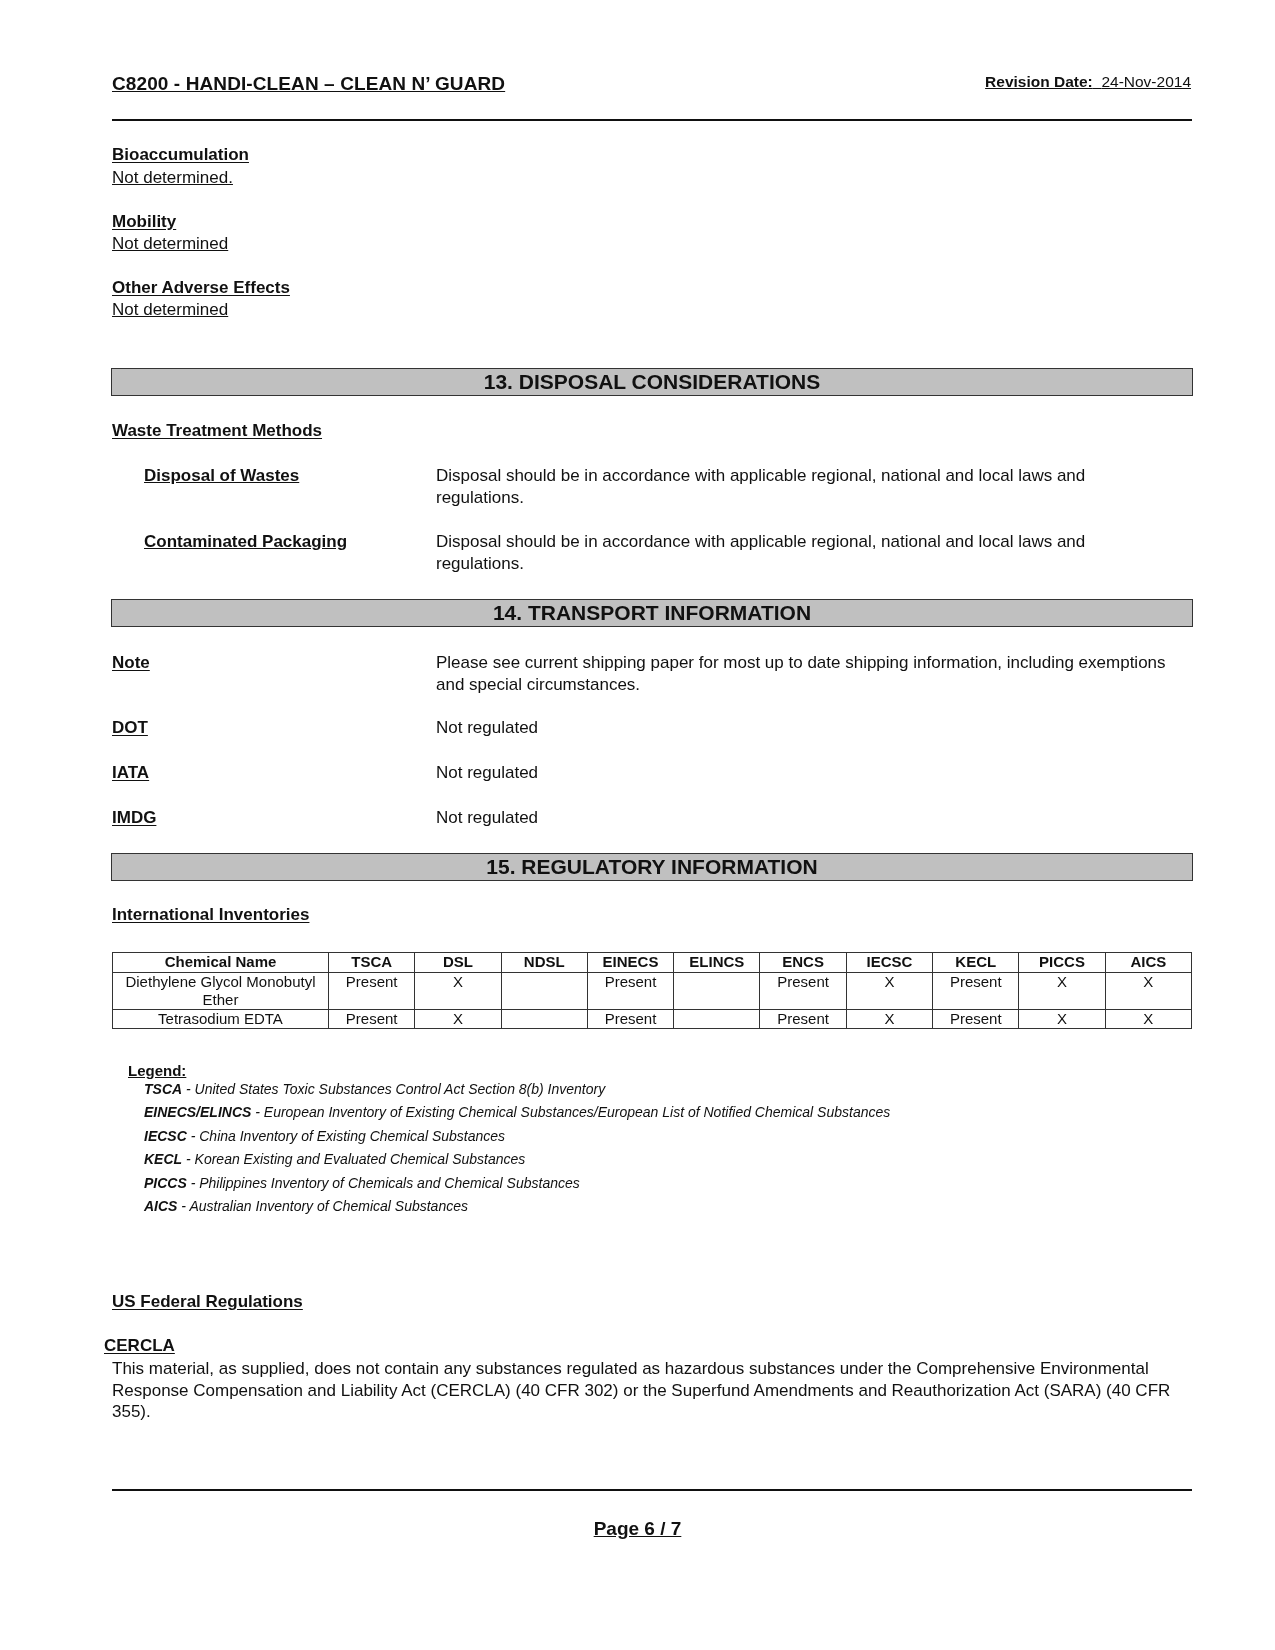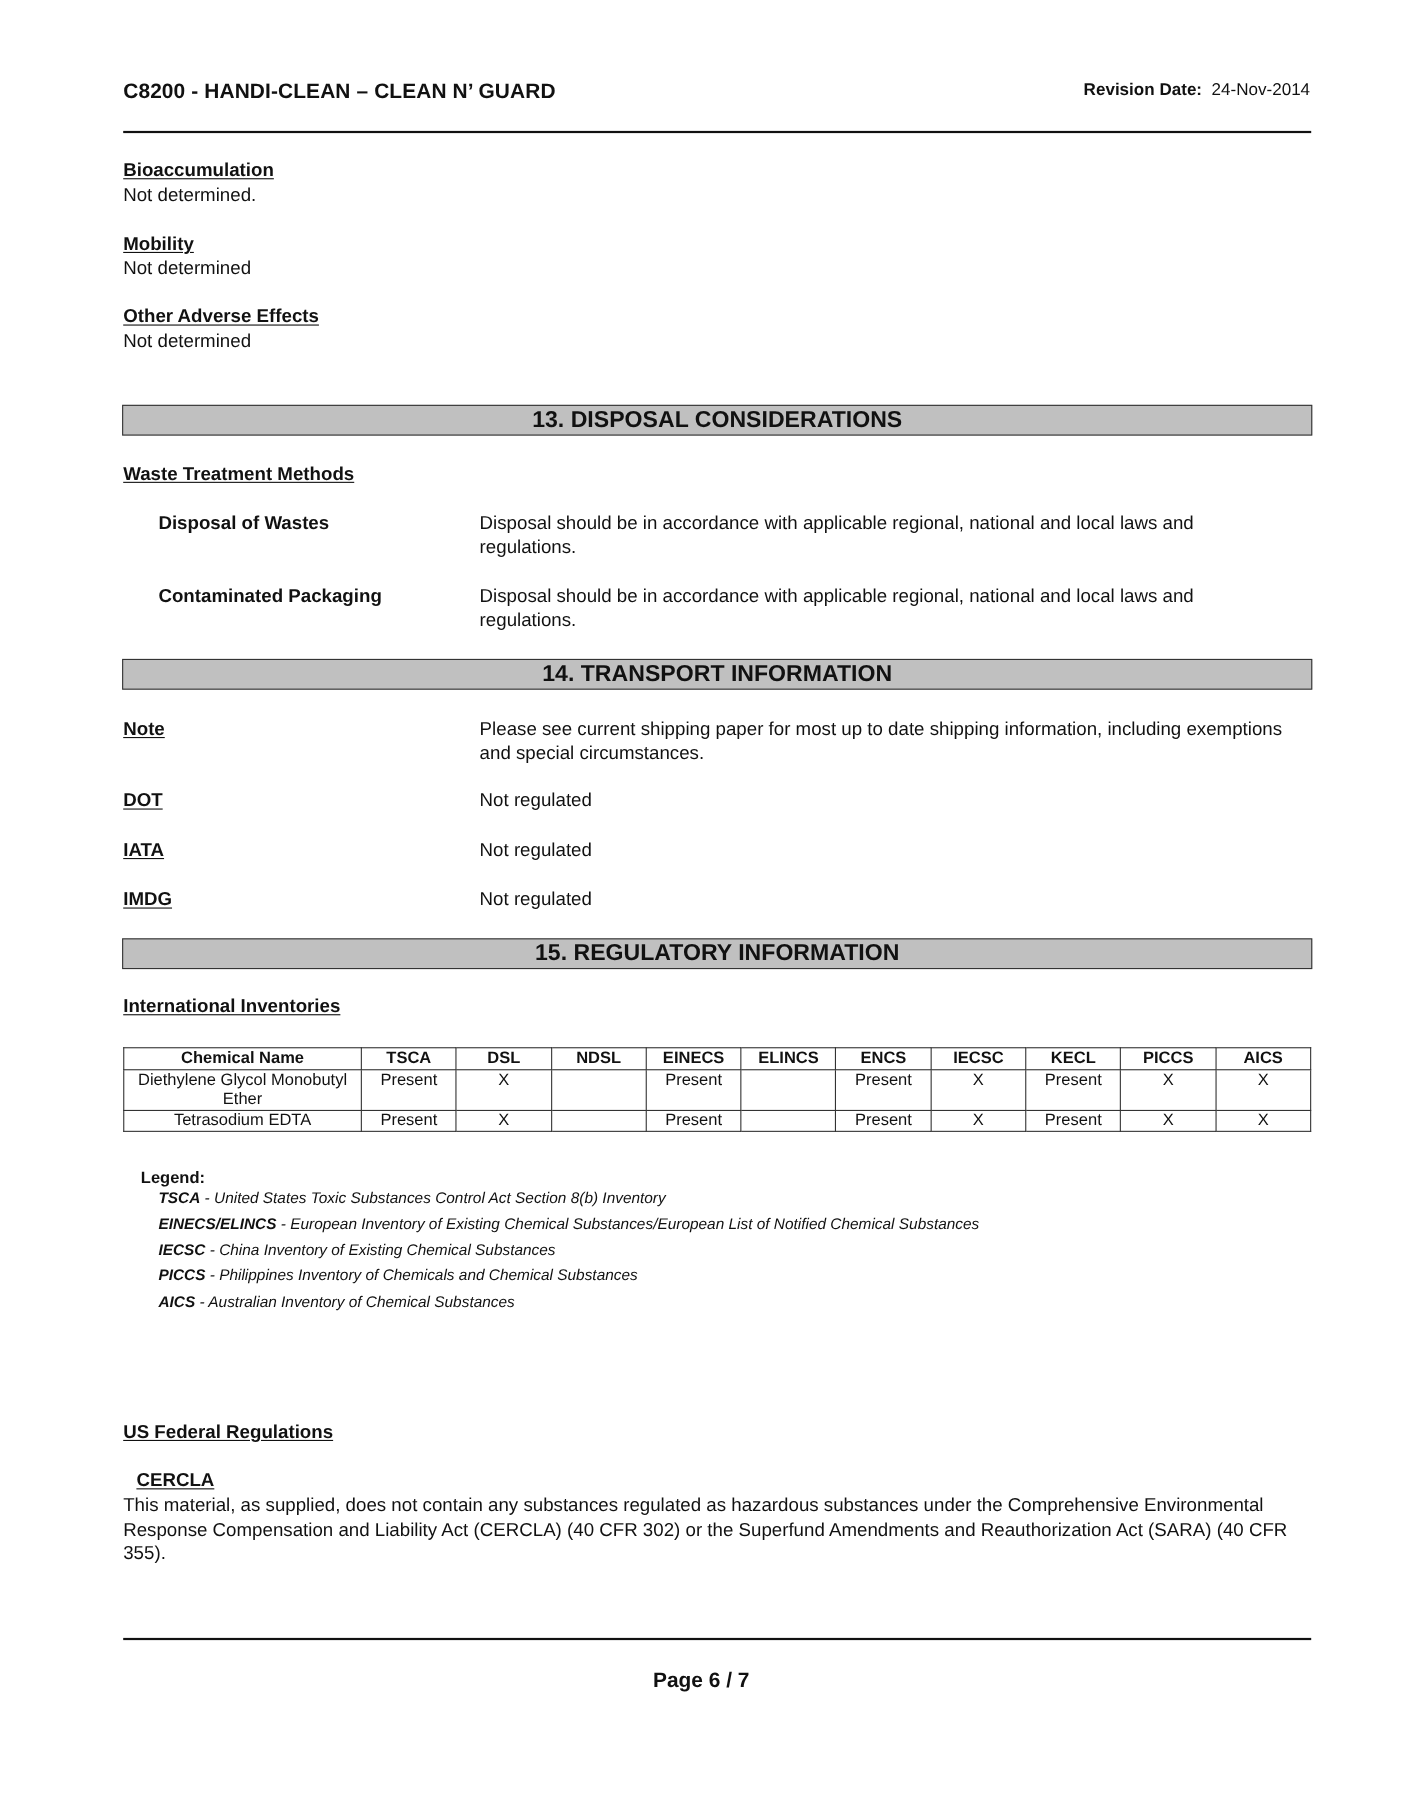--- a/index.html
+++ b/index.html
@@ -1,20 +1,20 @@
 <!DOCTYPE html>
 <html><head>
 <meta charset="utf-8">
 <style>
   html, body { margin: 0; padding: 0; background: #ffffff; }
   body {
     width: 1275px; height: 1650px; position: relative; overflow: hidden;
     font-family: "Liberation Sans", sans-serif; color: #111111;
   }
-  .abs { position: absolute; white-space: nowrap; }
+  .abs { position: absolute; white-space: nowrap; text-decoration: underline; }
   .doc-title { left: 112px; top: 73px; font-size: 19px; font-weight: bold; letter-spacing: 0.1px; }
   .rev { right: 84px; top: 73px; font-size: 15.5px; }
   .rev b { font-weight: bold; }
   .rule { position: absolute; left: 112px; width: 1080px; height: 0; border-top: 2px solid #111; }
   .sub-h { font-size: 17px; font-weight: bold; text-decoration: underline; text-underline-offset: 2px; }
   .body-t { font-size: 17px; }
   .sec-bar {
     position: absolute; left: 111px; width: 1080px; height: 26px;
     background: #c0c0c0; border: 1.5px solid #333;
     text-align: center; font-size: 21px; font-weight: bold; line-height: 26px;
@@ -130,22 +130,23 @@
       <td>X</td>
     </tr>
   </tbody>
 </table>
 
 <div class="abs legend-h">Legend:</div>
 <div class="legend-list">
   <div class="legend-item"><b>TSCA</b><span> - United States Toxic Substances Control Act Section 8(b) Inventory</span></div>
   <div class="legend-item"><b>EINECS/ELINCS</b><span> - European Inventory of Existing Chemical Substances/European List of Notified Chemical Substances</span></div>
   <div class="legend-item"><b>IECSC</b><span> - China Inventory of Existing Chemical Substances</span></div>
+  <div class="legend-item"><b>KECL</b><span> - Korean Existing and Evaluated Chemical Substances</span></div>
   <div class="legend-item"><b>PICCS</b><span> - Philippines Inventory of Chemicals and Chemical Substances</span></div>
   <div class="legend-item"><b>AICS</b><span> - Australian Inventory of Chemical Substances</span></div>
 </div>
 
 <div class="abs sub-h" style="left:112px; top:1292px;">US Federal Regulations</div>
-<div class="abs sub-h" style="left:124px; top:1336px;">CERCLA</div>
+<div class="abs sub-h" style="left:104px; top:1336px;">CERCLA</div>
 <div class="cercla-body">This material, as supplied, does not contain any substances regulated as hazardous substances under the Comprehensive Environmental Response Compensation and Liability Act (CERCLA) (40 CFR 302) or the Superfund Amendments and Reauthorization Act (SARA) (40 CFR 355).</div>
 
 <div class="rule" style="top:1489px;"></div>
 <div class="abs page-no">Page  6 / 7</div>
 
 </body></html>

